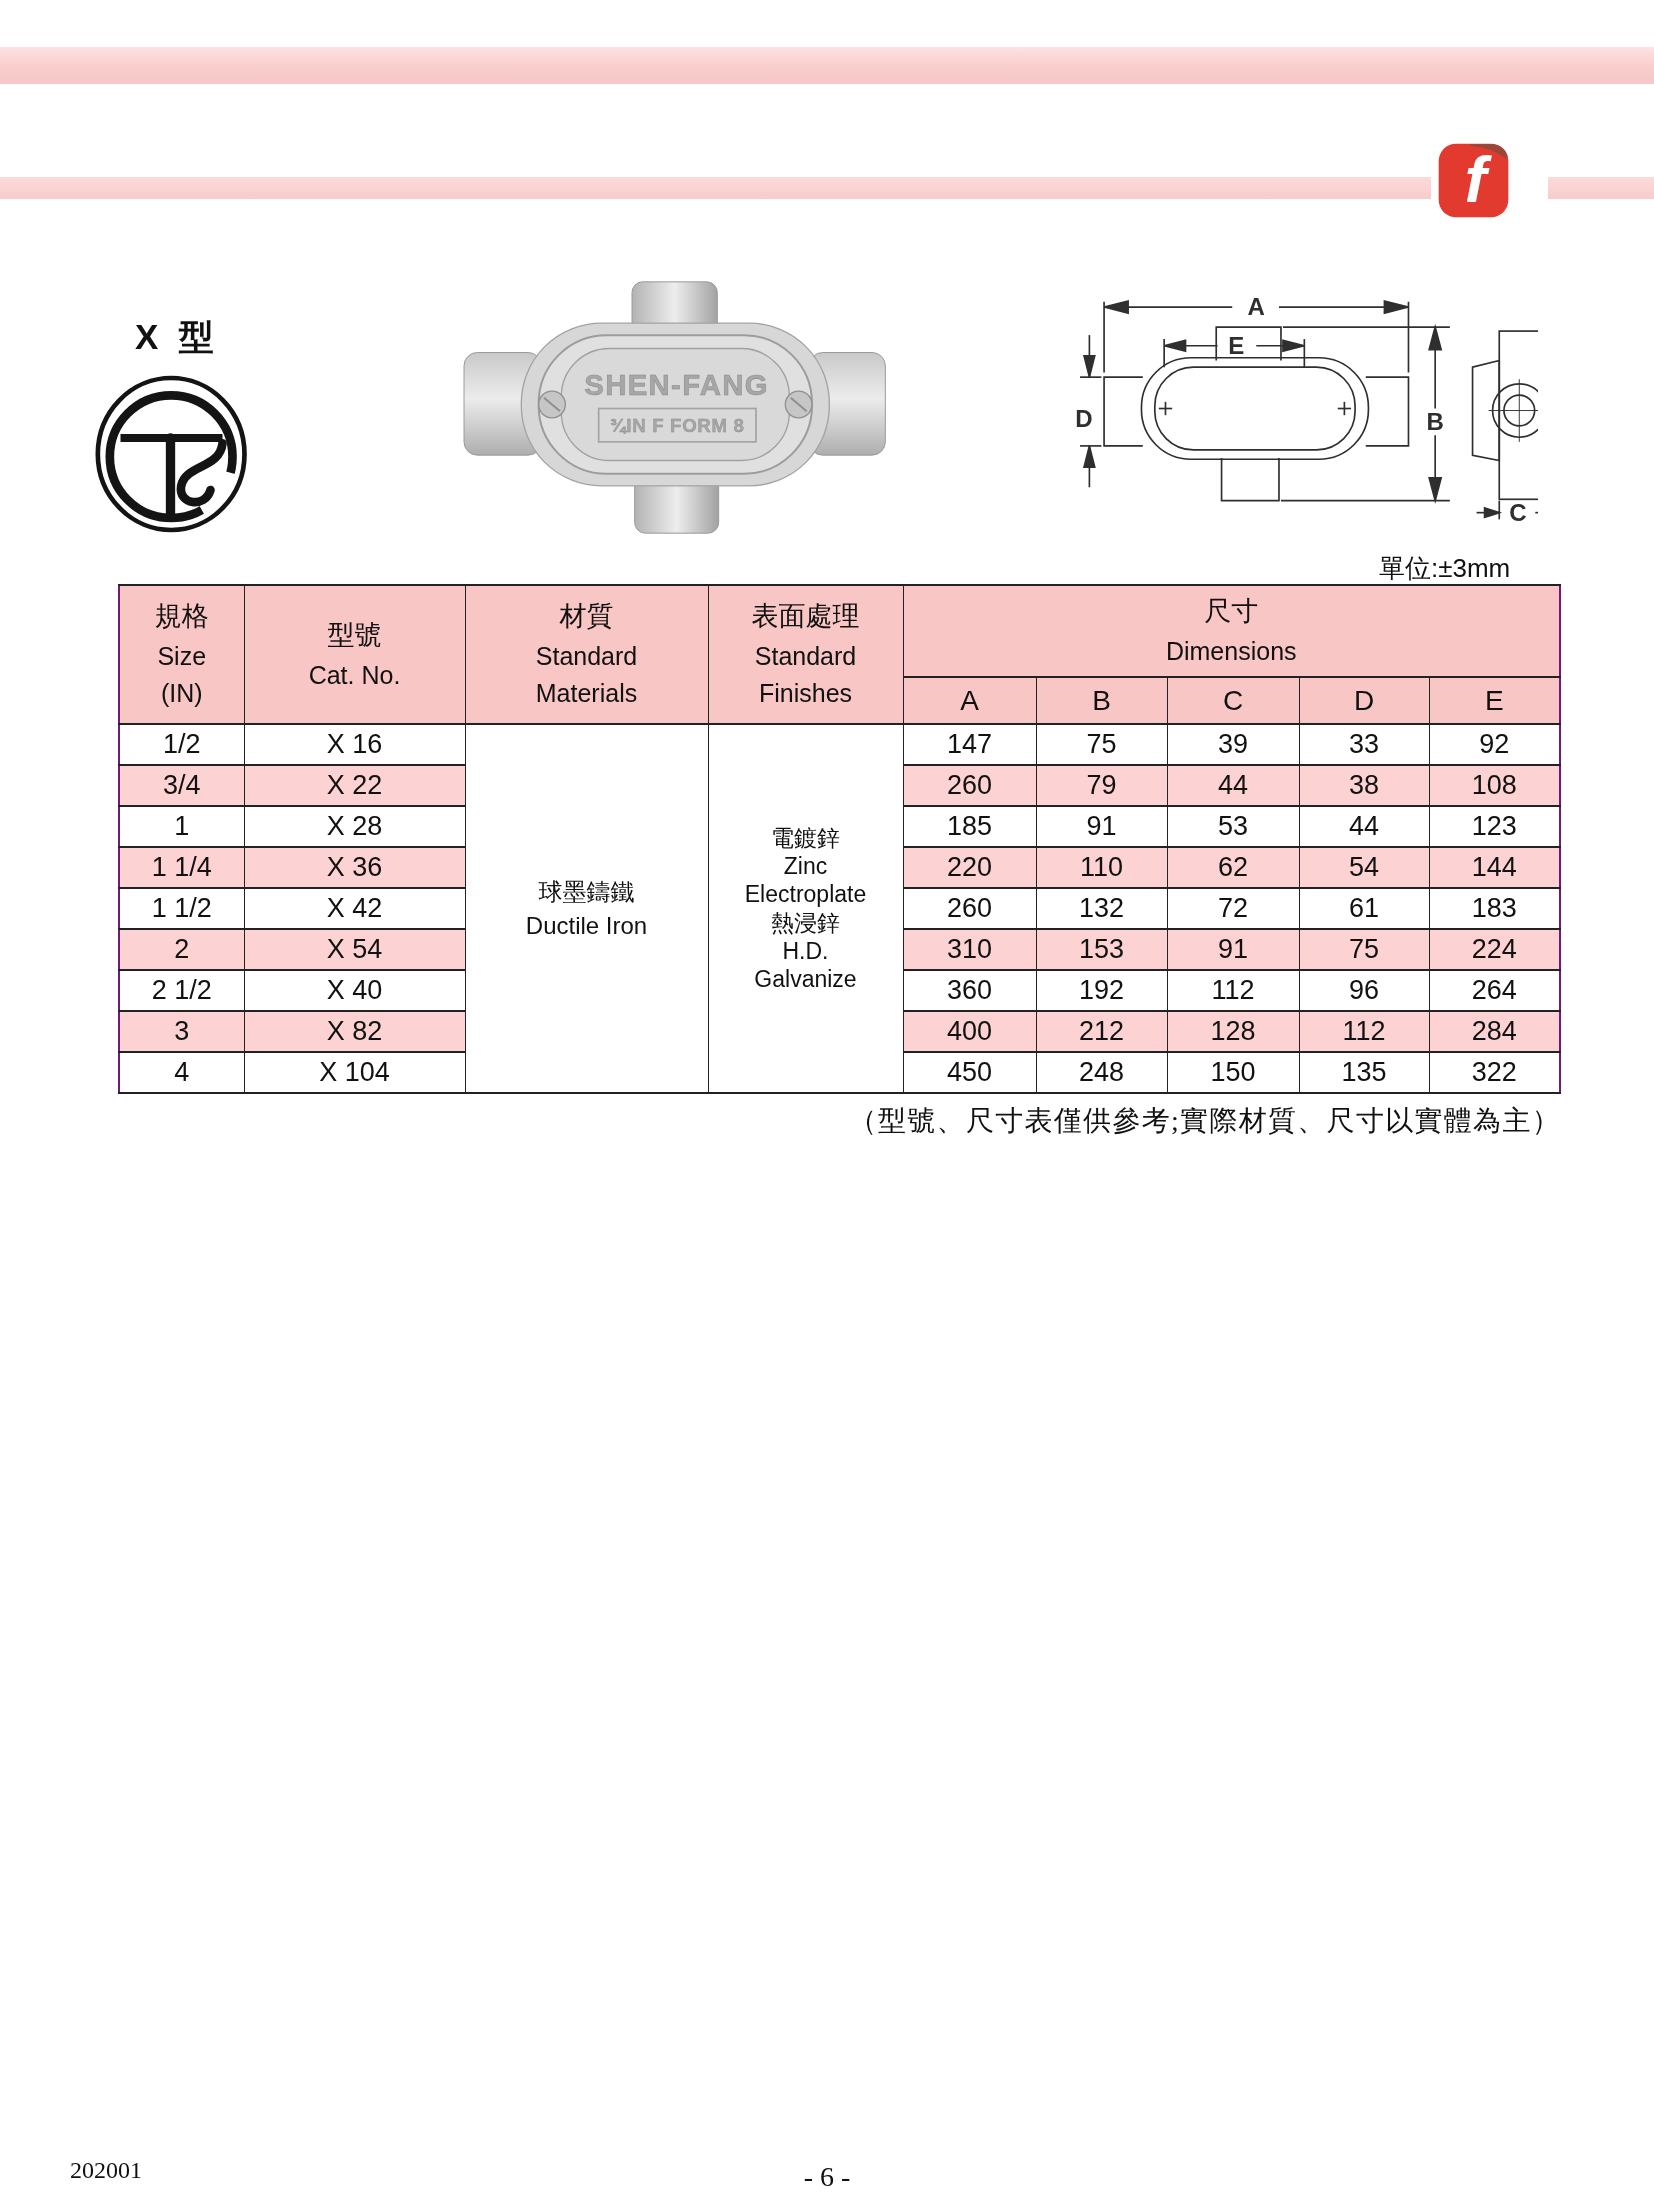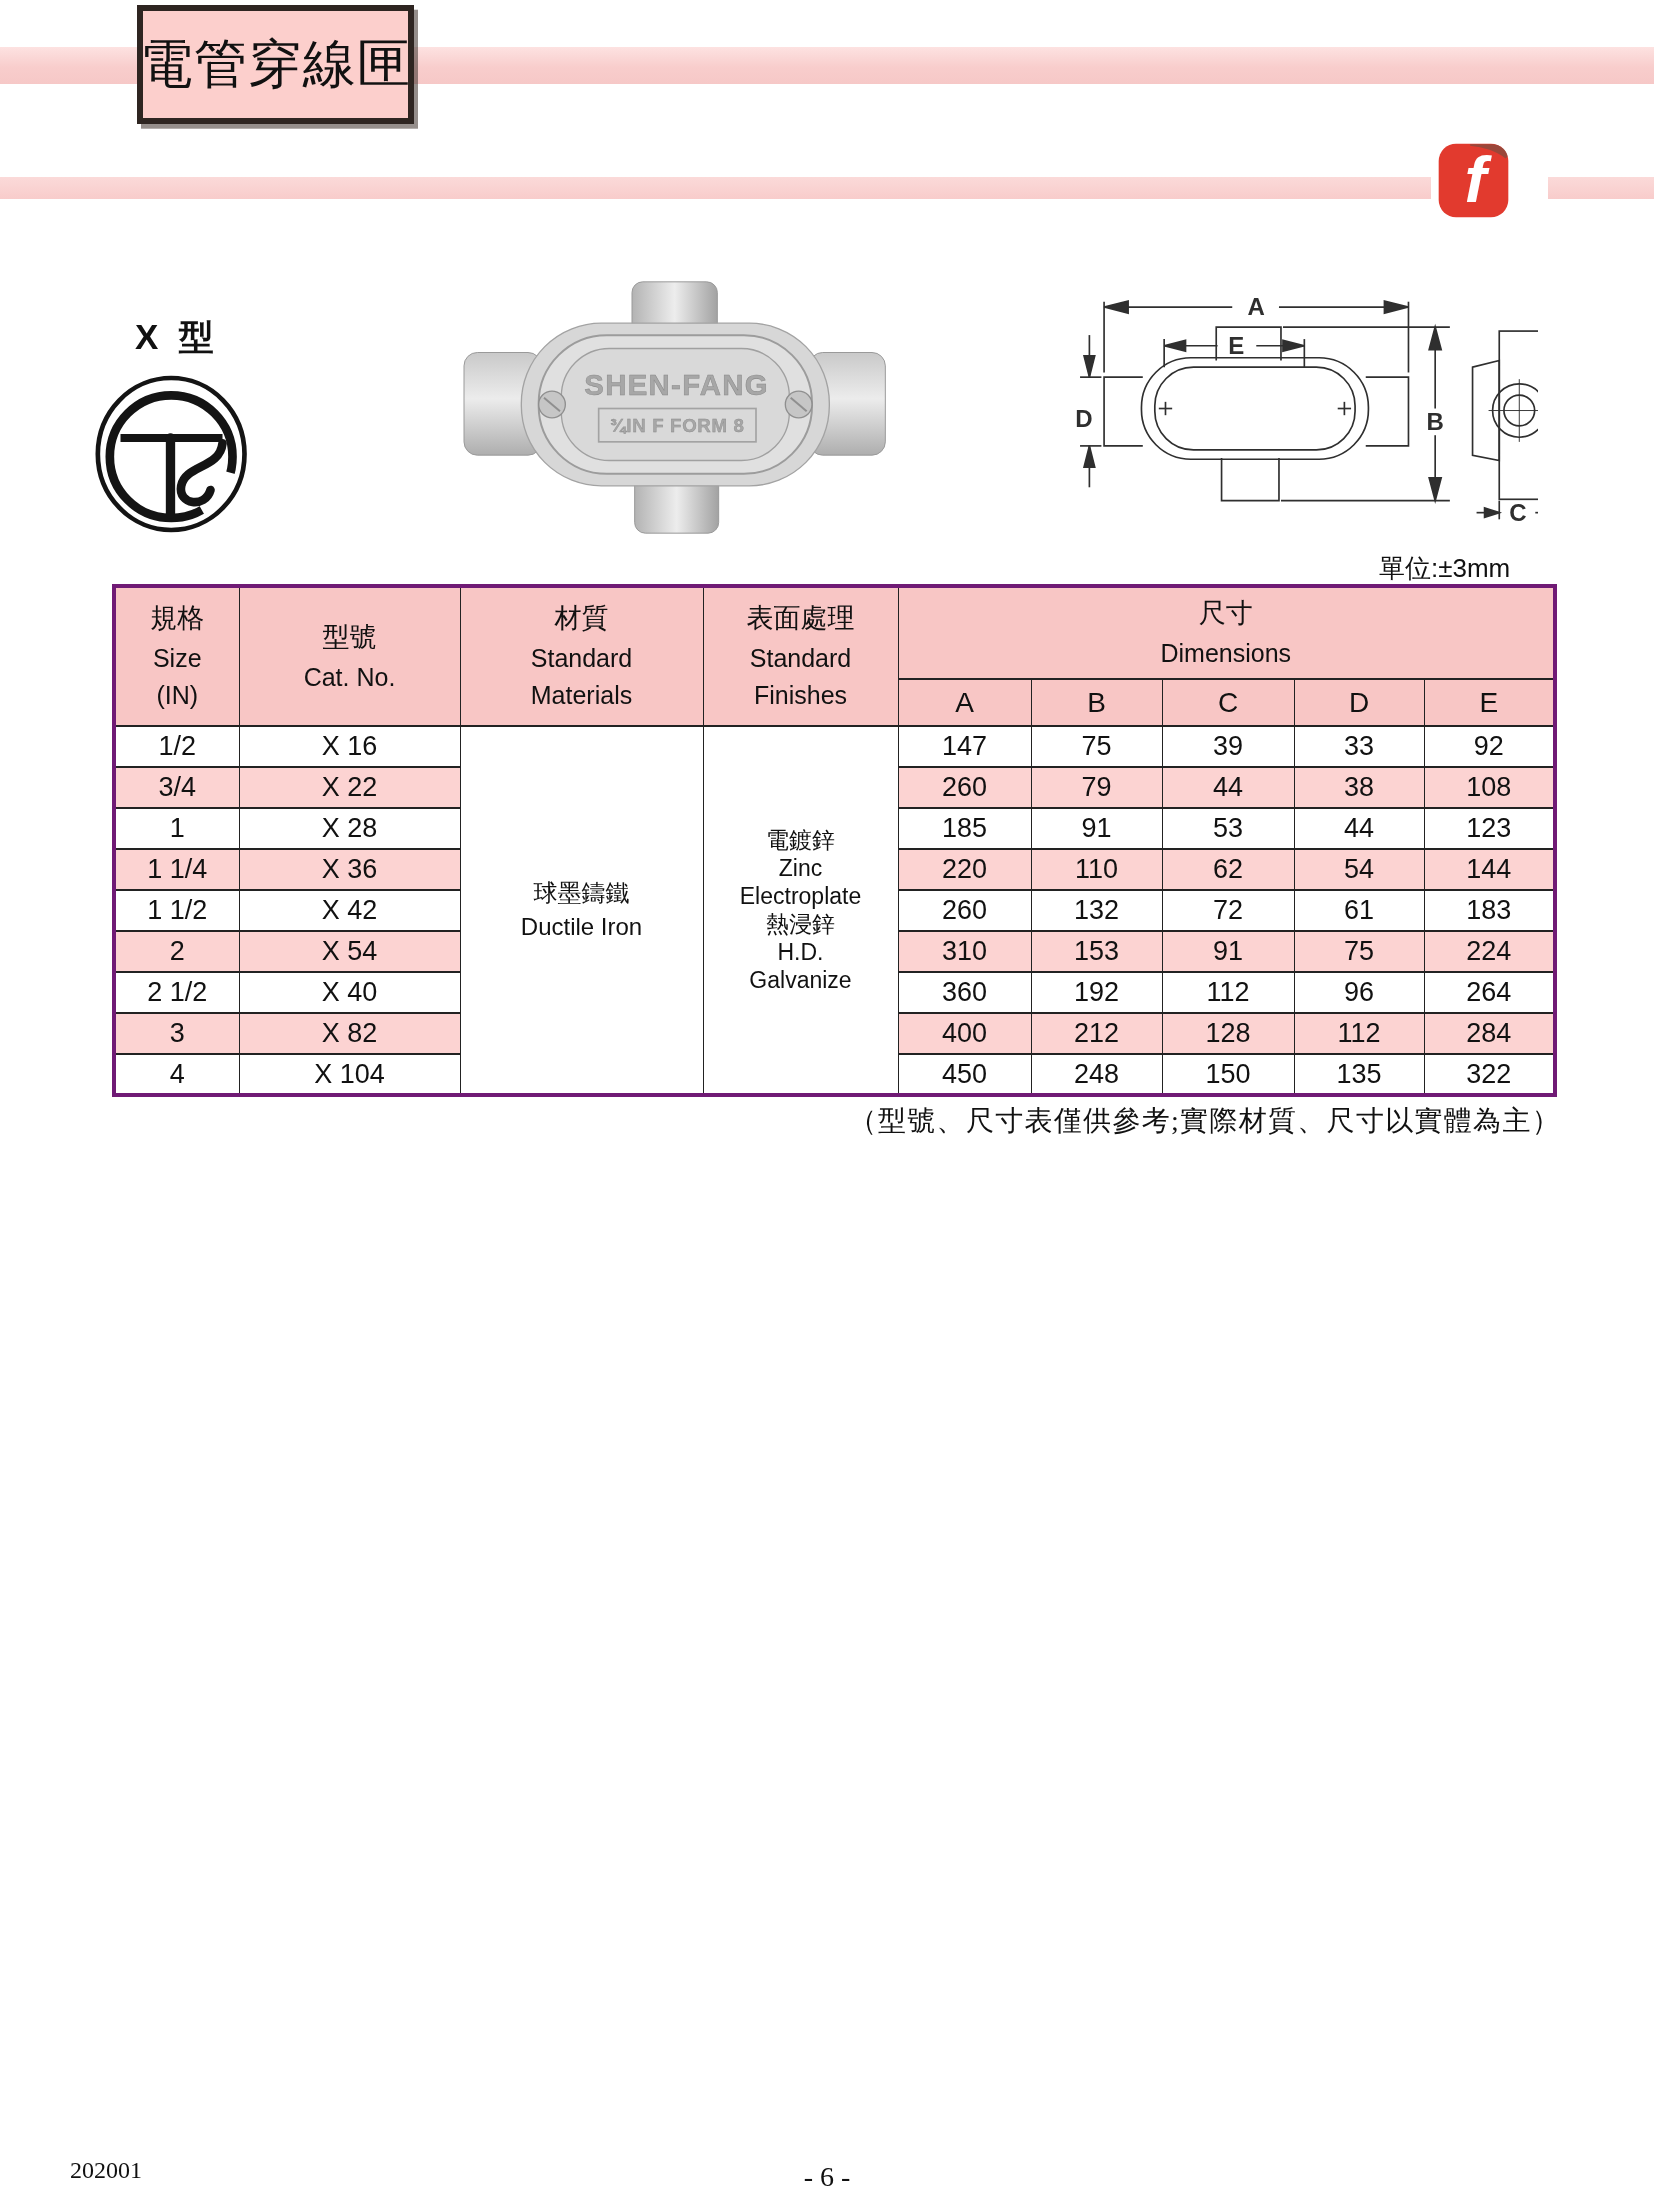--- a/index.html
+++ b/index.html
@@ -28,21 +28,21 @@
   .f-logo{left:1438px;top:143px;width:71px;height:75px;}
 
   
   .type-label{left:135px;top:314px;font-size:35px;font-weight:bold;letter-spacing:5.3px;}
 
   
   .unit-note{left:1379px;top:551px;font-size:26px;}
 
   
   .spec-table-wrap{left:112px;top:584px;}
-  table{border-collapse:collapse;table-layout:fixed;width:1441px;border:4px solid #701a75;}
+  table{border-collapse:collapse;table-layout:fixed;width:1441px;border:2px solid #701a75;margin-left:6px;}
   th,td{border:1.3px solid #222;border-top-width:2px;border-bottom-width:2px;
         text-align:center;vertical-align:middle;padding:0;overflow:hidden;}
   thead th{background:#f8c6c5;font-weight:normal;}
   tr.h1>th{height:90px;}
   tr.h2>th{height:45px;font-size:28px;}
   tbody tr{height:41px;}
   tbody td{font-size:27px;background:#fff;}
   tbody tr.alt td{background:#fcd3d2;}
   td.c-merge{background:#fff !important;}
   .h-zh{font-size:27px;line-height:1.55;}
@@ -62,23 +62,20 @@
 </style>
 </head>
 <body>
 
 <div class="page">
 
   <div class="abs stripe-top"></div>
   <div class="abs stripe2 left"></div>
   <div class="abs stripe2 right"></div>
 
-  <div class="abs tbox tbox-zh">
-    <span>電管穿線匣</span>
-  </div>
 
   <div class="abs f-logo">
     <svg width="71" height="75" viewBox="0 0 106 112">
       <rect x="1" y="1" width="104" height="110" rx="26" fill="#e23a2e"></rect>
       <path d="M48,2 h34 a24,22 0 0 1 22,18 l-3,3 c-14,-11 -33,-17 -53,-19 z" fill="#8d4a3c" opacity="0.85"></path>
       <text x="56" y="88" text-anchor="middle" font-size="98" font-weight="bold" font-style="italic" font-family="Liberation Serif, serif" fill="#ffffff">f</text>
     </svg>
   </div>
 
   <div class="abs type-label">X 型</div>

